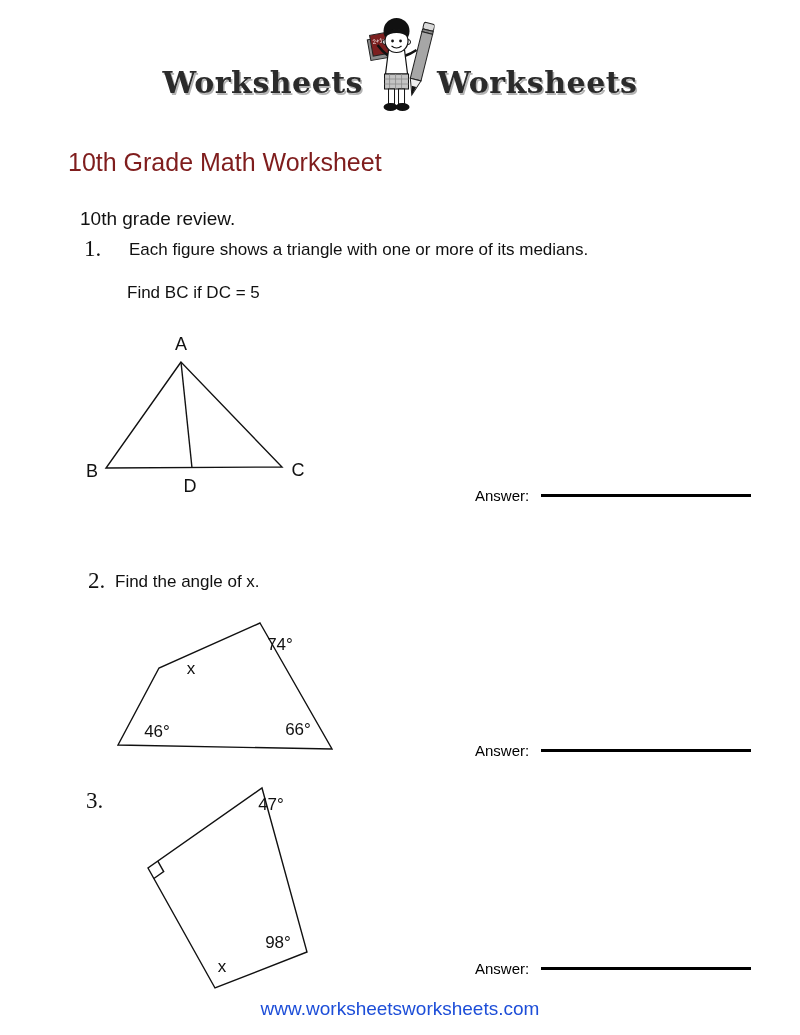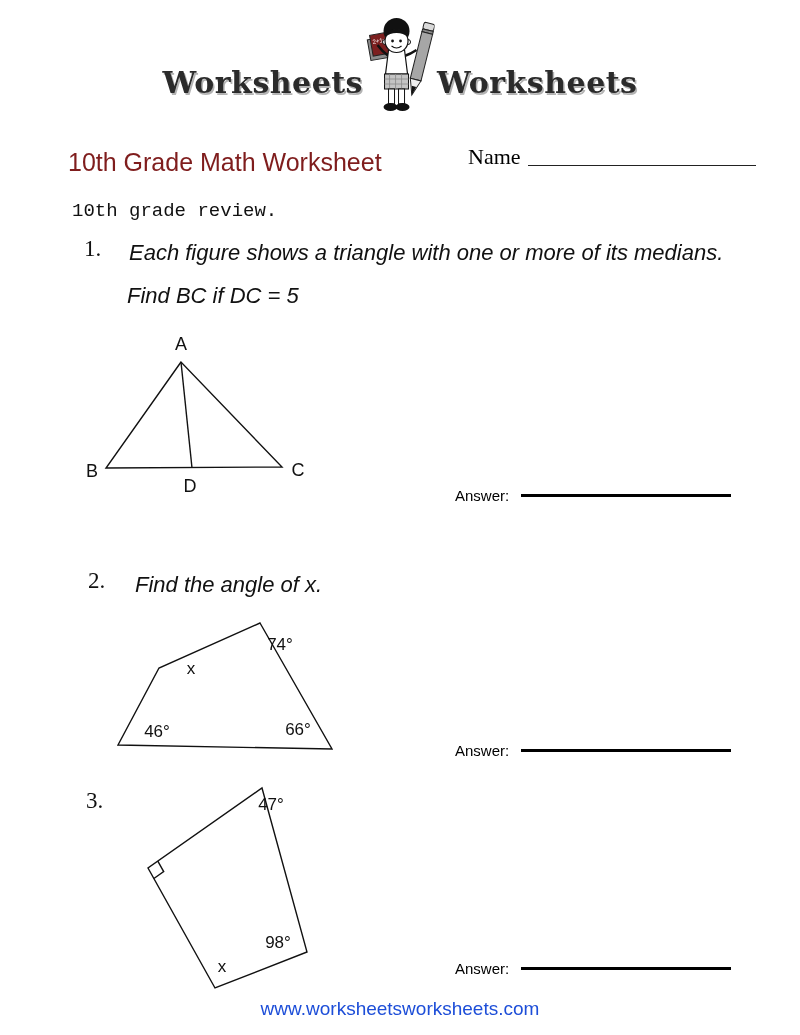--- a/index.html
+++ b/index.html
@@ -17,45 +17,45 @@
     margin-bottom:24px; white-space:nowrap;
   }
 
   
   .page-title { position:absolute; left:68px; top:148px; margin:0;
                 font-size:25px; font-weight:400; color:#7f1d1d; }
   .name-row { position:absolute; left:468px; top:144px; display:flex; align-items:flex-end; }
   .name-label { font-family:"Liberation Serif", serif; font-size:22px; color:#000; }
   .name-line { width:228px; border-bottom:1.6px solid #222; height:0; margin-left:7px; margin-bottom:4px; }
 
-  .intro { position:absolute; left:68px; top:196px; margin:4px; font-size:19px;font-family:Liberation Mono, monospace; }
+  .intro { position:absolute; left:68px; top:196px; margin:12px; font-size:19px; }
 
   .problem-number { position:absolute; font-family:"Liberation Serif", serif; font-size:23px; }
-  .problem-text { position:absolute; font-size:22px; white-space:nowrap;font-style:italic; }
+  .problem-text { position:absolute; font-size:17px; white-space:nowrap; }
 
   #p1-num { left:84px;  top:236px; }
   #p1-text { left:129px; top:240px; }
   #p1-sub  { left:127px; top:283px; }
   #p2-num { left:88px;  top:568px; }
-  #p2-text { left:135px; top:572px; }
+  #p2-text { left:115px; top:572px; }
   #p3-num { left:86px;  top:788px; }
 
   .fig { position:absolute; }
   #fig1 { left:70px;  top:330px; }
   #fig2 { left:100px; top:610px; }
   #fig3 { left:130px; top:773px; }
   .fig polygon, .fig line, .fig polyline { fill:none; stroke:#111; stroke-width:1.4; }
   .fig text { font-family:"Liberation Sans", sans-serif; font-size:17px; fill:#111; }
   .fig text.vertex { font-size:18px; }
 
   .answer-row { position:absolute; display:flex; align-items:center; }
   #ans1 { left:455px; top:487px; }
   #ans2 { left:455px; top:742px; }
   #ans3 { left:455px; top:960px; }
-  .answer-label { font-size:15px; color:#000; }
+  .answer-label { font-size:15px; color:#000;margin-left:20px; }
   .answer-line { width:210px; height:2.6px; background:#000; margin-left:12px; }
 
   .footer-url { position:absolute; top:998px; left:50%; transform:translateX(-50%);
                 font-size:19px; color:#1d4ed8; white-space:nowrap; }
 
   .boy-svg { display:block; }
 </style>
 </head>
 <body>
 
@@ -98,24 +98,20 @@
       <circle cx="32" cy="29" r="11.5" fill="#fff" stroke="#111" stroke-width="1.2"></circle>
       <path d="M21,25 q2,-8 11,-8 q9,0 11,8 q-4,-4 -11,-4 q-7,0 -11,4 z" fill="#111"></path>
       <circle cx="28" cy="29" r="1.4" fill="#111"></circle>
       <circle cx="36" cy="29" r="1.4" fill="#111"></circle>
       <path d="M27,34 q5,4 10,0" stroke="#111" stroke-width="1.2" fill="none"></path>
     </svg>
     <span class="logo-text">Worksheets</span>
   </div>
 
   <h1 class="page-title">10th Grade Math Worksheet</h1>
-  <div class="name-row">
-    <span class="name-label">Name</span>
-    <div class="name-line"></div>
-  </div>
 
   <p class="intro">10th grade review.</p>
 
   <span class="problem-number" id="p1-num">1.</span>
   <span class="problem-text" id="p1-text">Each figure shows a triangle with one or more of its medians.</span>
   <span class="problem-text" id="p1-sub">Find BC if DC = 5</span>
 
   <svg class="fig" id="fig1" width="250" height="175" viewBox="0 0 250 175" xmlns="http://www.w3.org/2000/svg">
     <polygon points="111,32 36,138 212,137"></polygon>
     <line x1="111" y1="32" x2="122" y2="138"></line>

